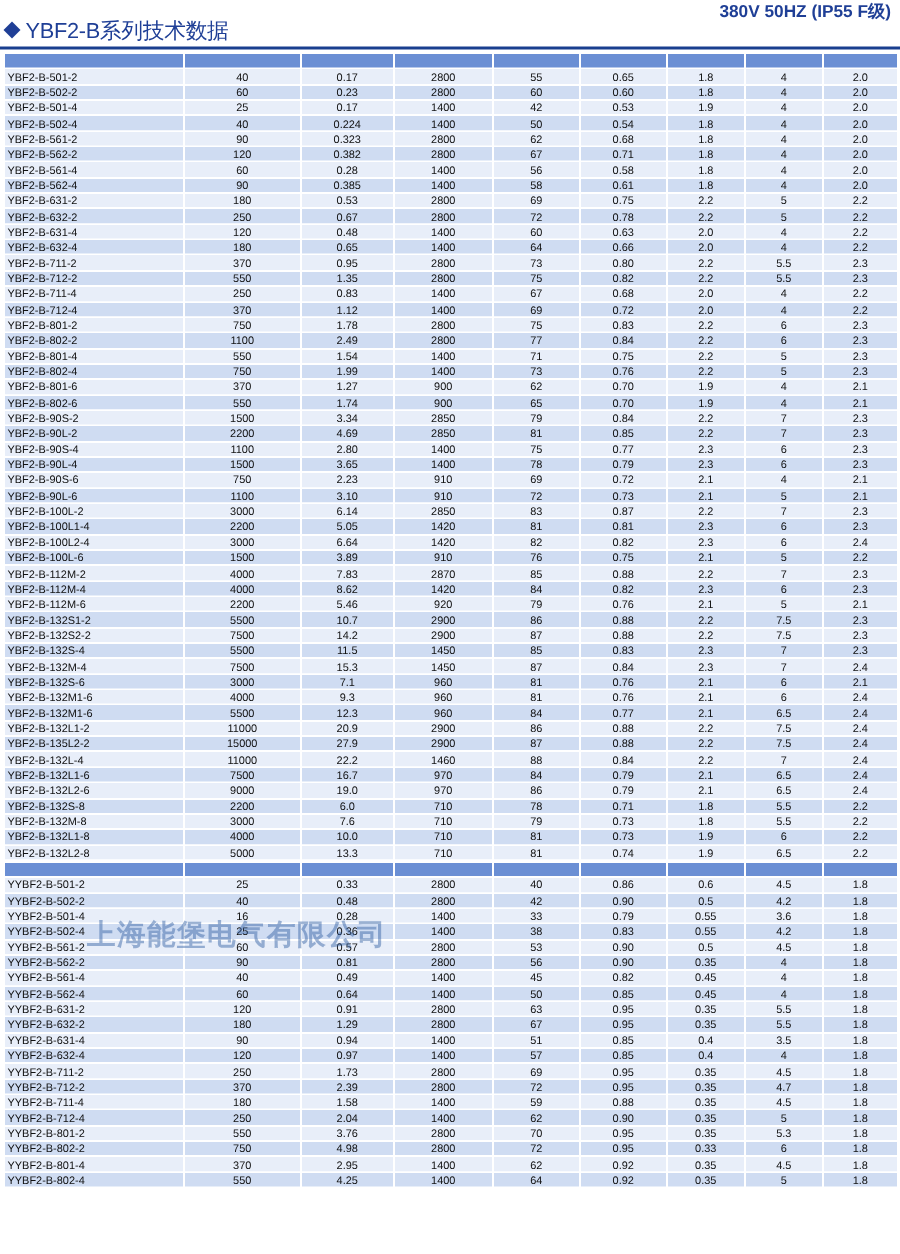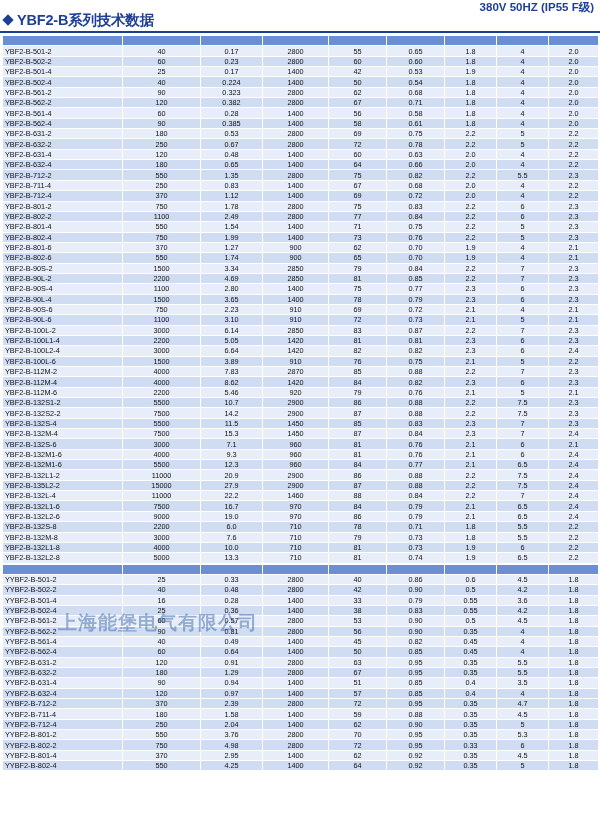--- a/index.html
+++ b/index.html
@@ -16,21 +16,21 @@
   .sec-head {
     display: flex;
     align-items: flex-end;
     justify-content: space-between;
     padding: 0 6px 1px 4px;
     border-bottom: 2px solid #1a3f8f;
     margin-bottom: 2px;
   }
   .sec-title {
     font-size: 14.5px;
-    font-weight: bold;
+    font-weight: normal;
     color: #1f3f96;
     letter-spacing: -0.2px;
     white-space: nowrap;
   }
   .sec-title .sq {
     display: inline-block;
     width: 8px; height: 8px;
     background: #1f3f96;
     transform: rotate(45deg);
     margin-right: 5px;
@@ -257,20 +257,31 @@
           <td class="c0">YBF2-B-632-4</td>
           <td class="num">180</td>
           <td class="num">0.65</td>
           <td class="num">1400</td>
           <td class="num">64</td>
           <td class="num">0.66</td>
           <td class="num">2.0</td>
           <td class="num">4</td>
           <td class="num">2.2</td>
         </tr>
+        <tr class="odd">
+          <td class="c0">YBF2-B-711-2</td>
+          <td class="num">370</td>
+          <td class="num">0.95</td>
+          <td class="num">2800</td>
+          <td class="num">73</td>
+          <td class="num">0.80</td>
+          <td class="num">2.2</td>
+          <td class="num">5.5</td>
+          <td class="num">2.3</td>
+        </tr>
         <tr class="even">
           <td class="c0">YBF2-B-712-2</td>
           <td class="num">550</td>
           <td class="num">1.35</td>
           <td class="num">2800</td>
           <td class="num">75</td>
           <td class="num">0.82</td>
           <td class="num">2.2</td>
           <td class="num">5.5</td>
           <td class="num">2.3</td>
@@ -835,20 +846,31 @@
           <td class="c0">YYBF2-B-632-4</td>
           <td class="num">120</td>
           <td class="num">0.97</td>
           <td class="num">1400</td>
           <td class="num">57</td>
           <td class="num">0.85</td>
           <td class="num">0.4</td>
           <td class="num">4</td>
           <td class="num">1.8</td>
         </tr>
+        <tr class="odd">
+          <td class="c0">YYBF2-B-711-2</td>
+          <td class="num">250</td>
+          <td class="num">1.73</td>
+          <td class="num">2800</td>
+          <td class="num">69</td>
+          <td class="num">0.95</td>
+          <td class="num">0.35</td>
+          <td class="num">4.5</td>
+          <td class="num">1.8</td>
+        </tr>
         <tr class="even">
           <td class="c0">YYBF2-B-712-2</td>
           <td class="num">370</td>
           <td class="num">2.39</td>
           <td class="num">2800</td>
           <td class="num">72</td>
           <td class="num">0.95</td>
           <td class="num">0.35</td>
           <td class="num">4.7</td>
           <td class="num">1.8</td>

